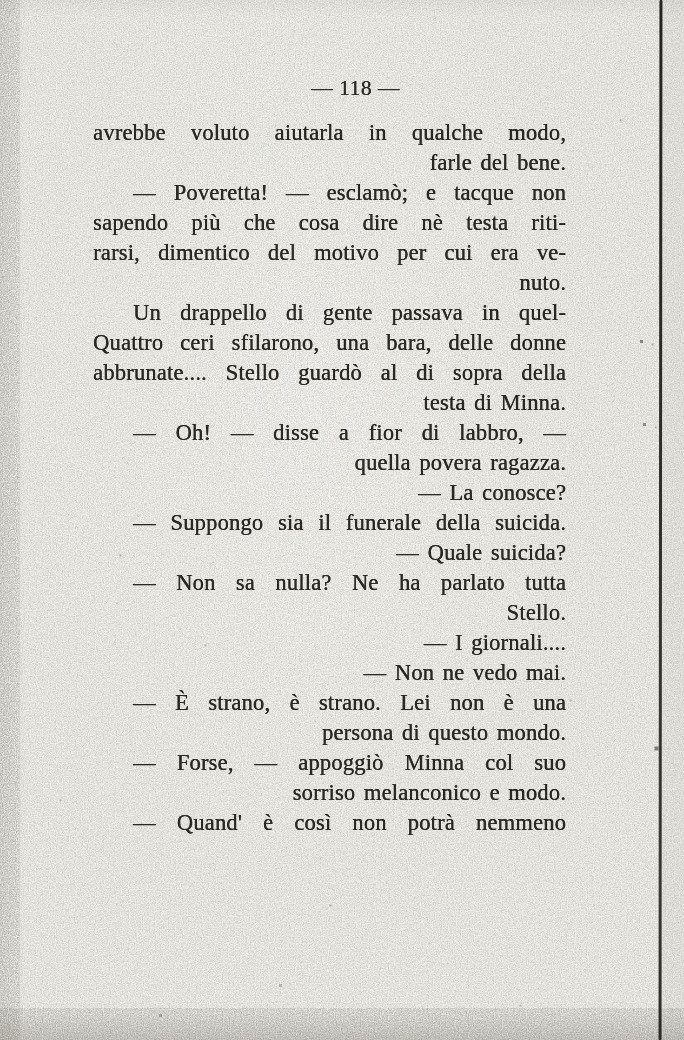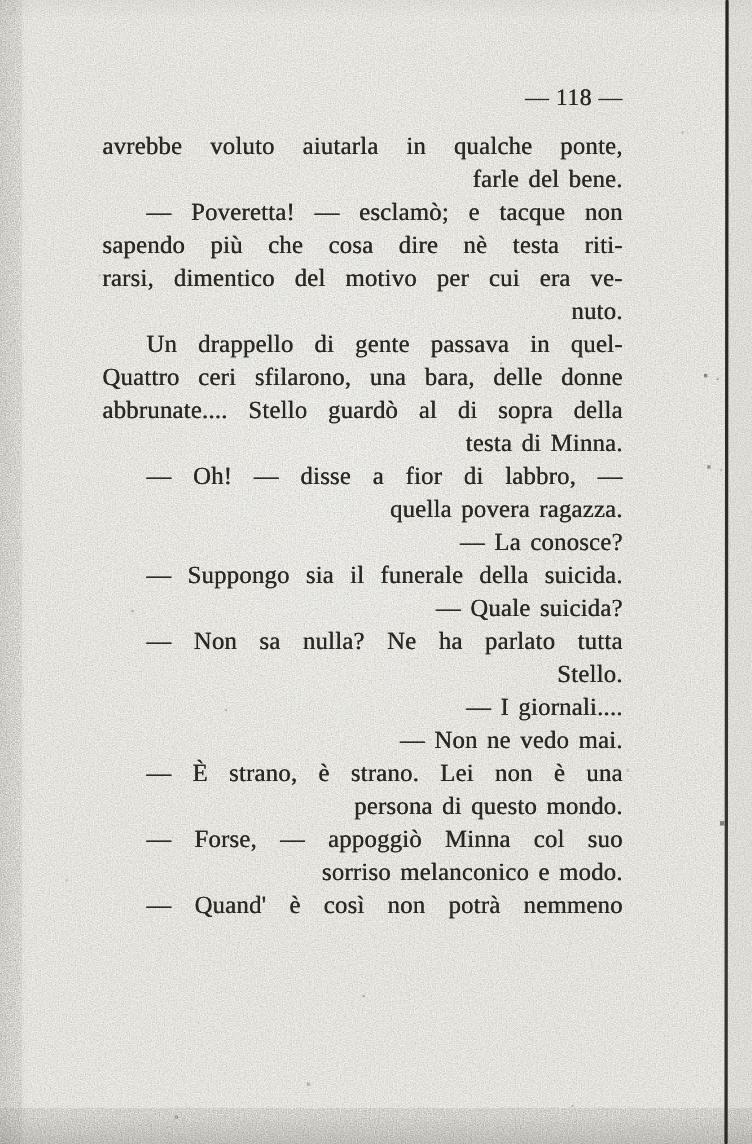--- a/index.html
+++ b/index.html
@@ -27,21 +27,21 @@
   .grain-svg {
     position: absolute;
     inset: 0;
     pointer-events: none;
   }
   .page-number {
     position: absolute;
     top: 76px;
     left: 93px;
     width: 473px;
-    text-align: right;
+    text-align: center;
     text-indent: 52px;
     font-size: 21.5px;
     color: var(--ink, #2b2924);
     letter-spacing: 0.5px;
     text-shadow: 0.35px 0 0 currentColor;
   }
   .text-block {
     position: absolute;
     top: 118px;
     left: 93px;
@@ -118,21 +118,21 @@
     </filter>
     <rect width="684" height="1040" filter="url(#grain)" opacity="0.55"></rect>
     <rect y="1008" width="684" height="32" filter="url(#grain)" opacity="0.75"></rect>
     <rect width="20" height="1040" filter="url(#grain)" opacity="0.5"></rect>
   </svg>
 
   <div class="page-number">— 118 —</div>
 
   <div class="text-block" id="text-block">
       <div class="paragraph">
-        <div class="line just">avrebbe voluto aiutarla in qualche ponte,</div>
+        <div class="line just">avrebbe voluto aiutarla in qualche modo,</div>
         <div class="line">farle del bene.</div>
       </div>
       <div class="paragraph">
         <div class="line just indent">— Poveretta! — esclamò; e tacque non</div>
         <div class="line just">sapendo più che cosa dire nè testa riti-</div>
         <div class="line just">rarsi, dimentico del motivo per cui era ve-</div>
         <div class="line">nuto.</div>
       </div>
       <div class="paragraph">
         <div class="line just indent">Un drappello di gente passava in quel-</div>

